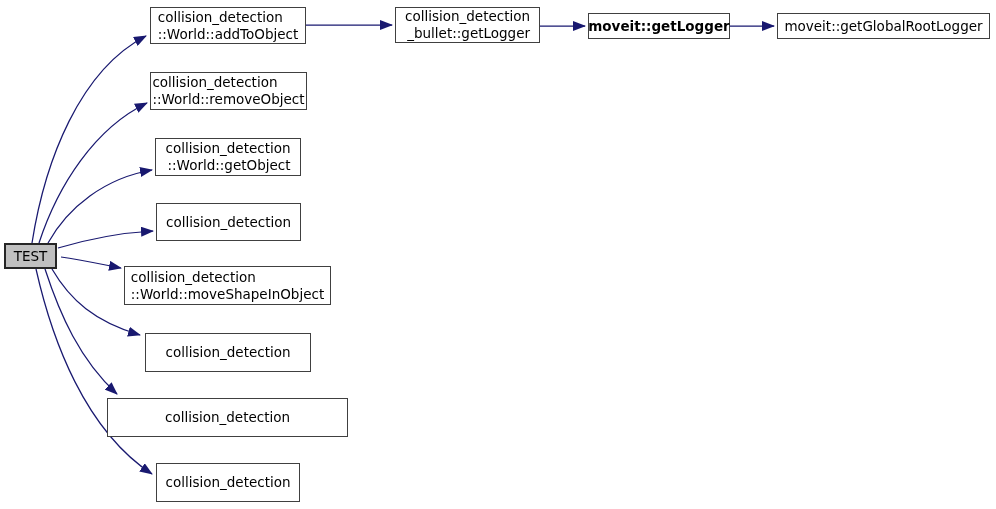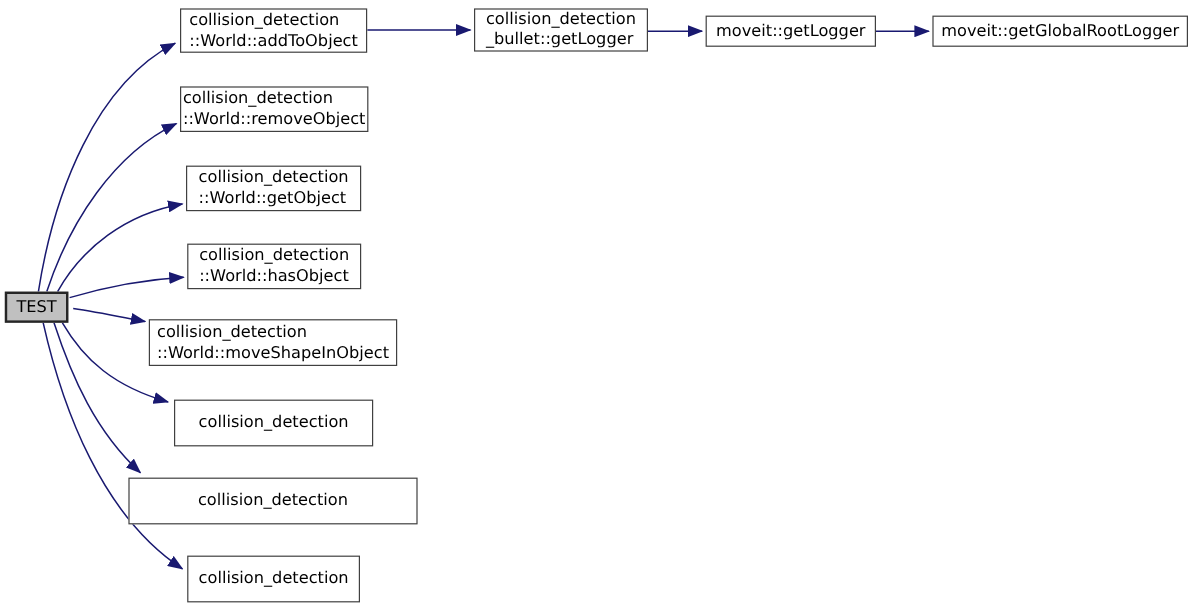--- a/index.html
+++ b/index.html
@@ -38,37 +38,37 @@
     color: var(--text);
     font-size: 13.5px;
     line-height: 17px;
     display: flex;
     align-items: center;
     justify-content: center;
     white-space: nowrap;
   }
   .node .lines { width: max-content; }
   .node .line1 { display: block; text-align: left; }
-  .node .line2 { display: block; text-align: left; }
+  .node .line2 { display: block; text-align: right; }
   .node.root {
     background: var(--root_fill);
     border: 2px solid var(--root_border);
   }
   
   #n-test                  { left: 4px;   top: 243px; width: 53px;  height: 26px; }
   #n-addtoobject           { left: 150px; top: 7px;   width: 156px; height: 37px; }
   #n-clearobjects          { left: 150px; top: 72px;  width: 157px; height: 38px; }
   #n-getobject             { left: 155px; top: 138px; width: 146px; height: 38px; }
   #n-hasobject             { left: 156px; top: 203px; width: 145px; height: 38px; }
   #n-moveshapeinobject     { left: 124px; top: 266px; width: 207px; height: 39px; }
   #n-removeobject          { left: 145px; top: 333px; width: 166px; height: 39px; }
   #n-removeshapefromobject { left: 107px; top: 398px; width: 241px; height: 39px; }
   #n-size                  { left: 156px; top: 463px; width: 144px; height: 39px; }
   #n-bulletgetlogger       { left: 395px; top: 7px;   width: 145px; height: 36px; }
-  #n-moveitgetlogger       { left: 588px; top: 13px;  width: 142px; height: 26px; }
+  #n-moveitgetlogger       { left: 588px; top: 13px;  width: 142px; height: 26px; font-weight: bold; }
   #n-getglobalrootlogger   { left: 777px; top: 13px;  width: 213px; height: 26px; }
 </style>
 </head>
 <body>
 
 <div id="canvas">
 
   <svg id="edge-layer" viewBox="0 0 996 509" xmlns="http://www.w3.org/2000/svg">
     <defs>
       <marker id="arrowhead" markerWidth="13" markerHeight="10" refX="12" refY="5" orient="auto" markerUnits="userSpaceOnUse">
@@ -111,21 +111,20 @@
   <div class="node" id="n-getobject">
     <span class="lines">
       <span class="line1">collision_detection</span>
       <span class="line2">::World::getObject</span>
     </span>
   </div>
 
   <div class="node" id="n-hasobject">
     <span class="lines">
       <span class="line1">collision_detection</span>
-      <span class="line2">::World::hasObject</span>
     </span>
   </div>
 
   <div class="node" id="n-moveshapeinobject">
     <span class="lines">
       <span class="line1">collision_detection</span>
       <span class="line2">::World::moveShapeInObject</span>
     </span>
   </div>
 

